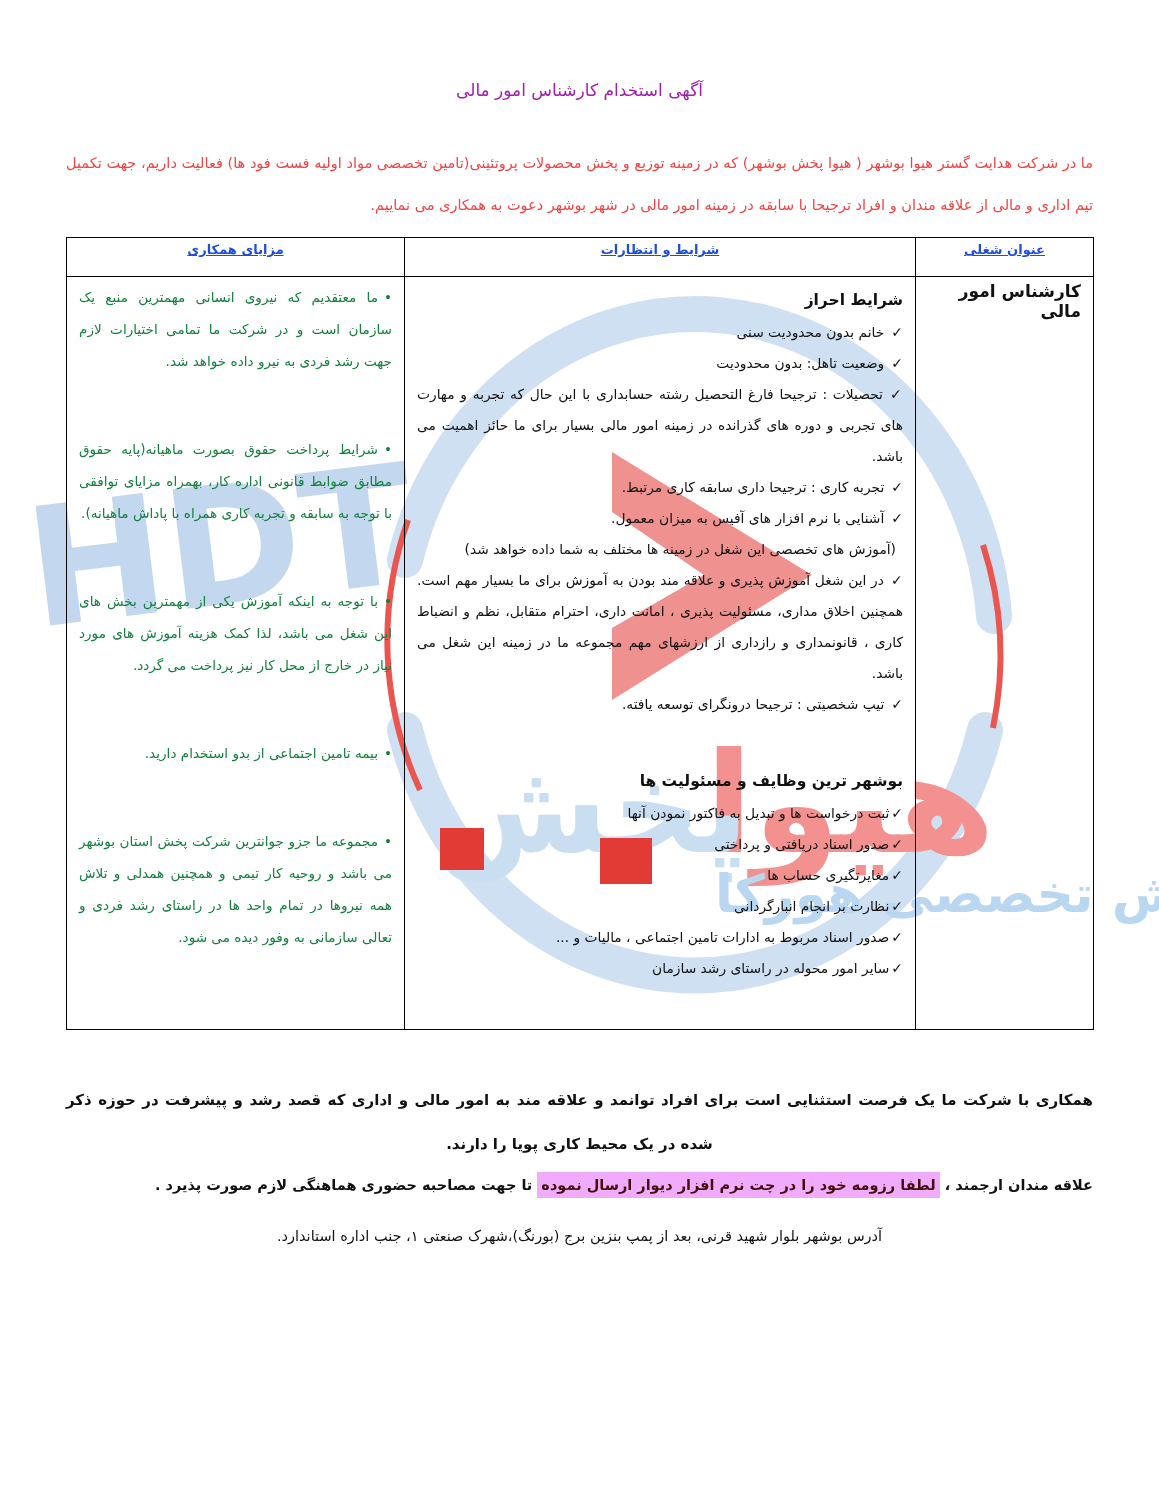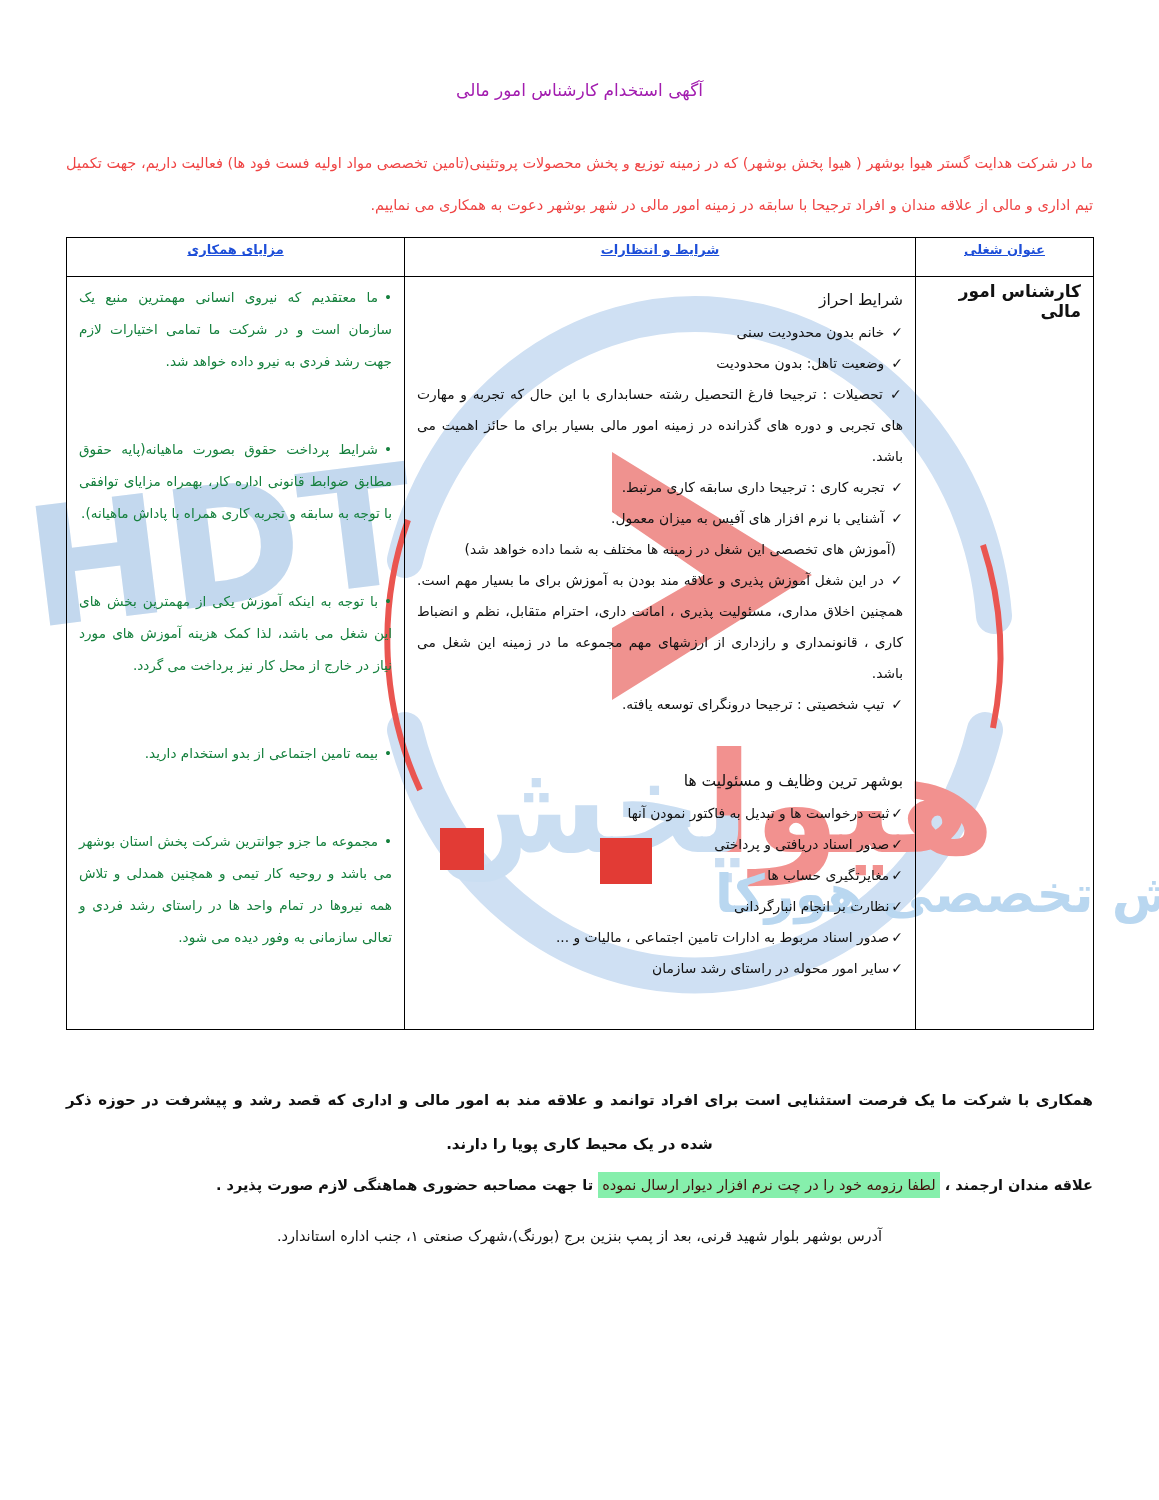--- a/index.html
+++ b/index.html
@@ -41,43 +41,43 @@
     height:30px;font-size:13px;font-weight:bold;color:#1d4ed8;
     text-align:center;vertical-align:middle;padding:2px;text-decoration:underline;
   }
   .col-title{width:178px;}
   .col-cond{width:511px;}
   .col-benefit{width:338px;}
   td.jobtitle-cell{vertical-align:middle;text-align:right;
     font-weight:bold;font-size:17px;color:#111;}
   td.cond-cell{overflow:hidden;}
   td.benefit-cell{overflow:hidden;}
-  .sec-heading{font-weight:normal;font-size:15.5px;line-height:30px;margin:4px 0 2px;color:#111;}
+  .sec-heading{font-weight:bold;font-size:15.5px;line-height:30px;margin:4px 0 2px;color:#111;}
   .sec-heading.duties-h{margin-top:46px;}
   .cond-item{font-size:13.8px;line-height:31px;text-align:justify;color:#111;}
   .cond-item .mark{font-size:14px;margin-left:7px;}
   .duty-item{font-size:13.8px;line-height:31px;text-align:right;color:#111;}
   .duty-item .mark{font-size:14px;margin-left:2px;}
   .benefit-item{font-size:13.6px;line-height:32px;text-align:justify;
     margin-bottom:56px;color:#15803d;}
   .benefit-item:last-child{margin-bottom:0;}
   .benefit-item .mark{margin-left:6px;}
   .closing{
     position:absolute;top:1078px;left:66px;width:1027px;
     font-weight:bold;font-size:15px;line-height:44px;
     text-align:justify;text-align-last:center;color:#111;
   }
   .cta-line{
     position:absolute;top:1168px;left:66px;width:1027px;
     font-weight:bold;font-size:14.5px;line-height:34px;
     text-align:right;color:#111;
   }
   .cta-line mark{
-    background:#86efac;color:#42100a;
-    padding:5px 4px;font-weight:normal;
+    background:#f0abfc;color:#42100a;
+    padding:5px 4px;font-weight:bold;
   }
   .address{
     position:absolute;top:1228px;left:66px;width:1027px;
     font-weight:normal;font-size:14.5px;text-align:center;color:#111;
   }
 </style>
 </head>
 <body>
 
 <div class="page">

